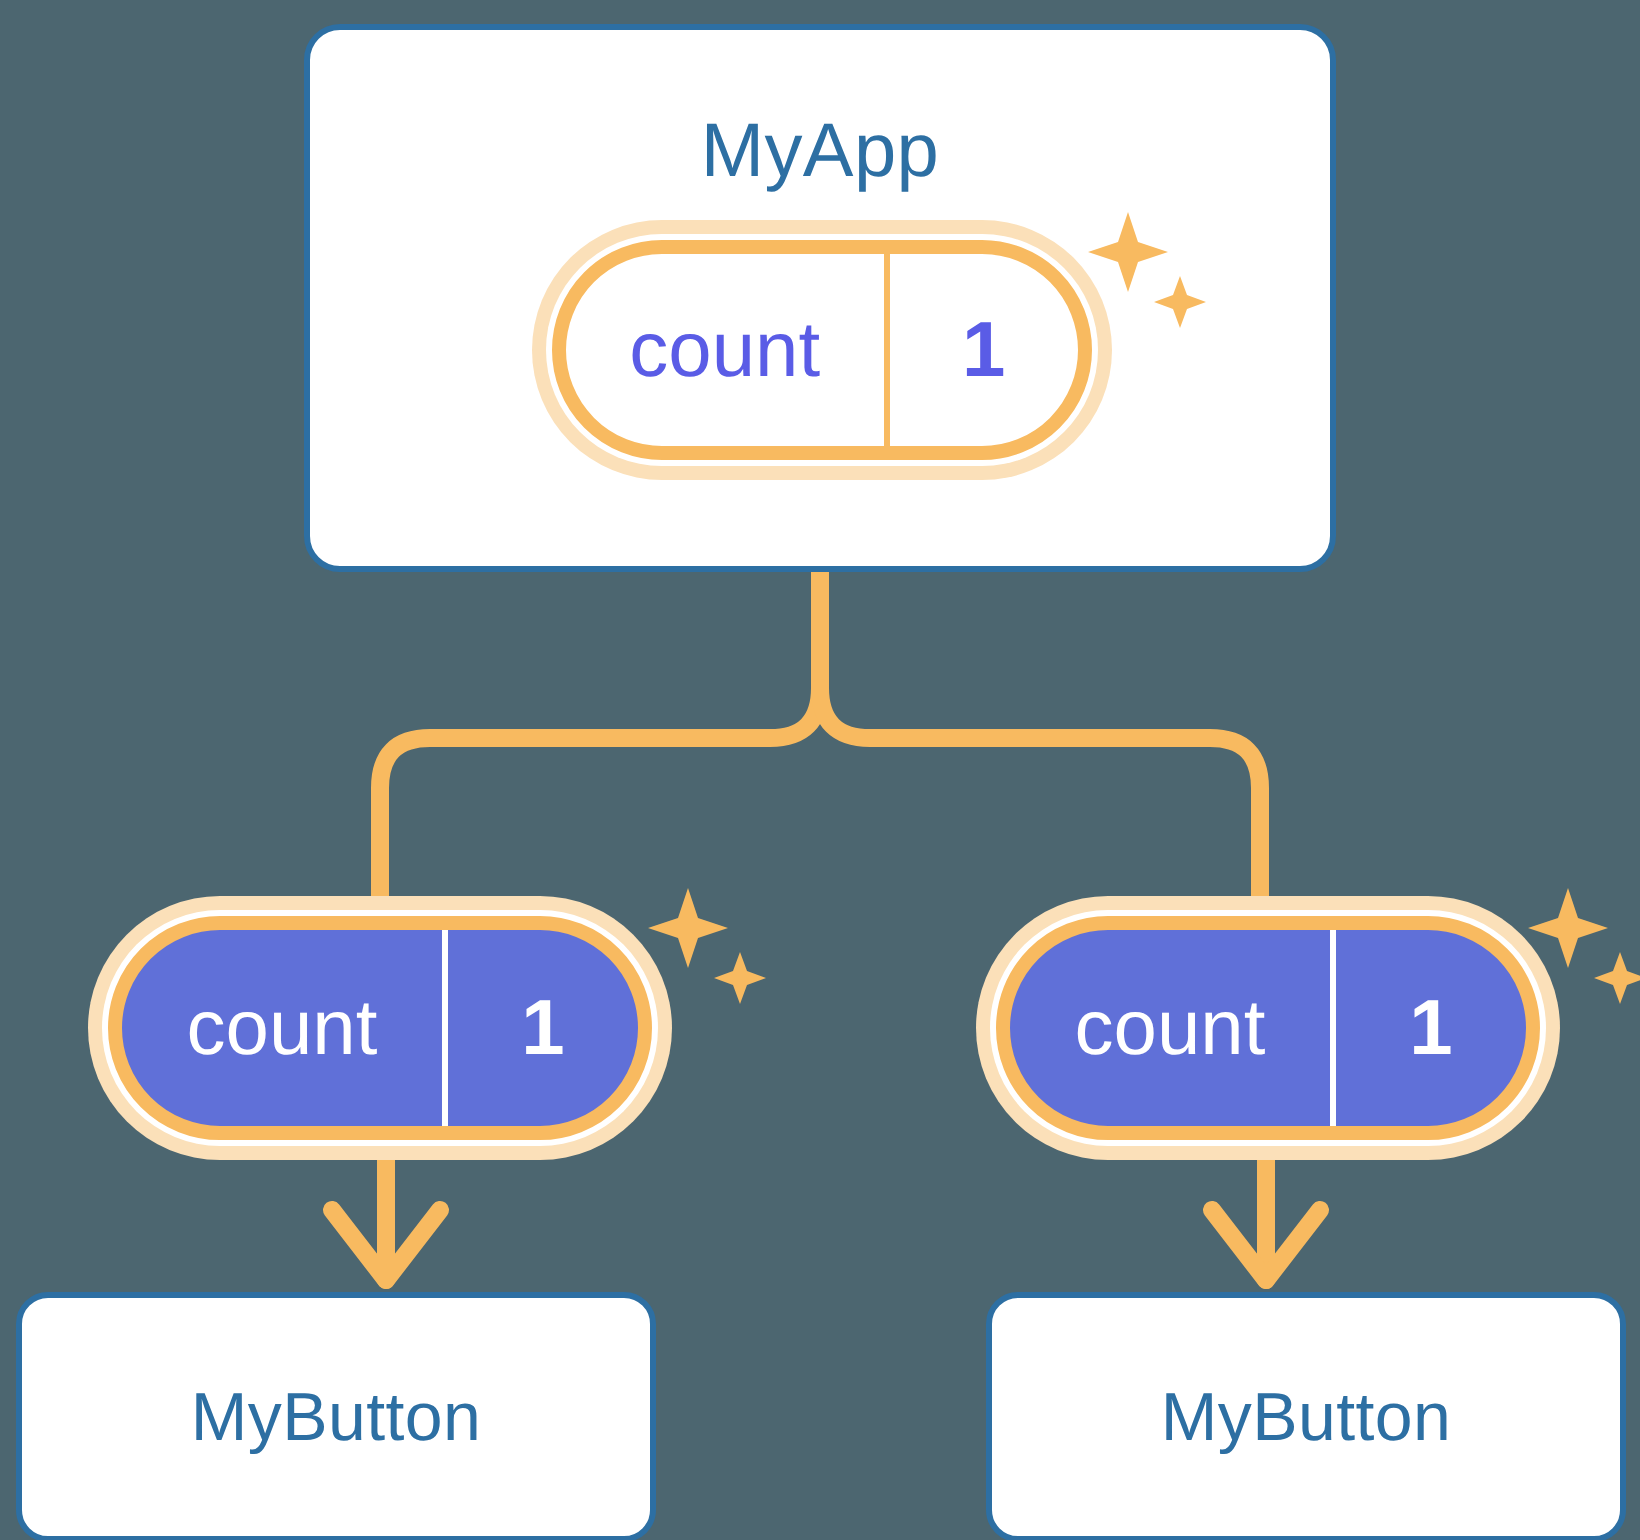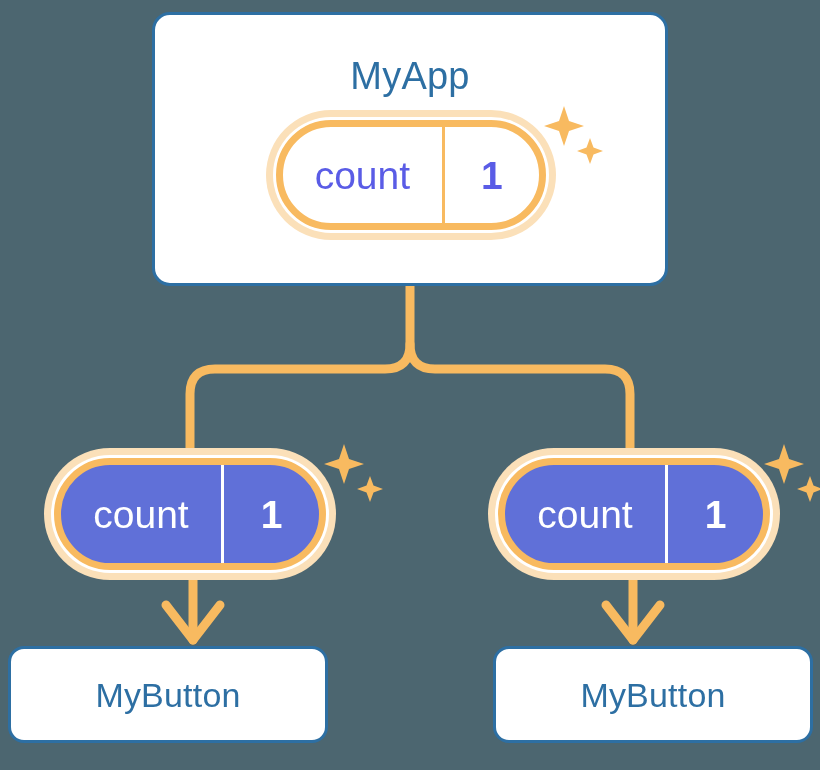--- a/index.html
+++ b/index.html
@@ -57,21 +57,21 @@
     width: 516px;
     height: 274px;
     border-radius: 18px;
   }
   #card-myapp .card-title {
     margin-top: 42px;
   }
 
   .card-button {
     width: 320px;
-    height: 97px;
+    height: 125px;
     justify-content: center;
     border-radius: 16px;
   }
   #card-button-left  { left: 8px;   top: 646px; }
   #card-button-right { left: 493px; top: 646px; }
   .card-button .card-title { font-size: 34px; }
 
   
   .pill-wrap {
     position: absolute;

